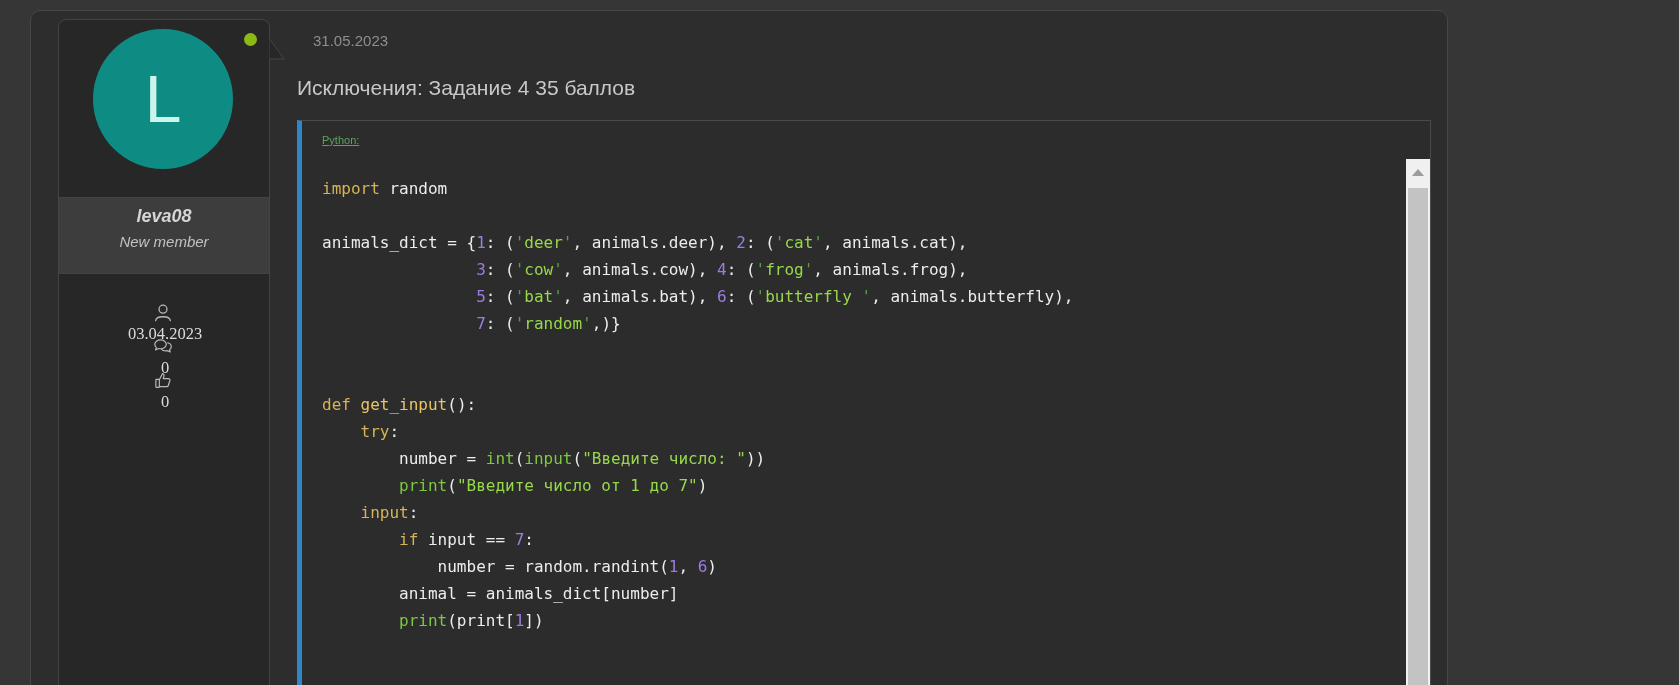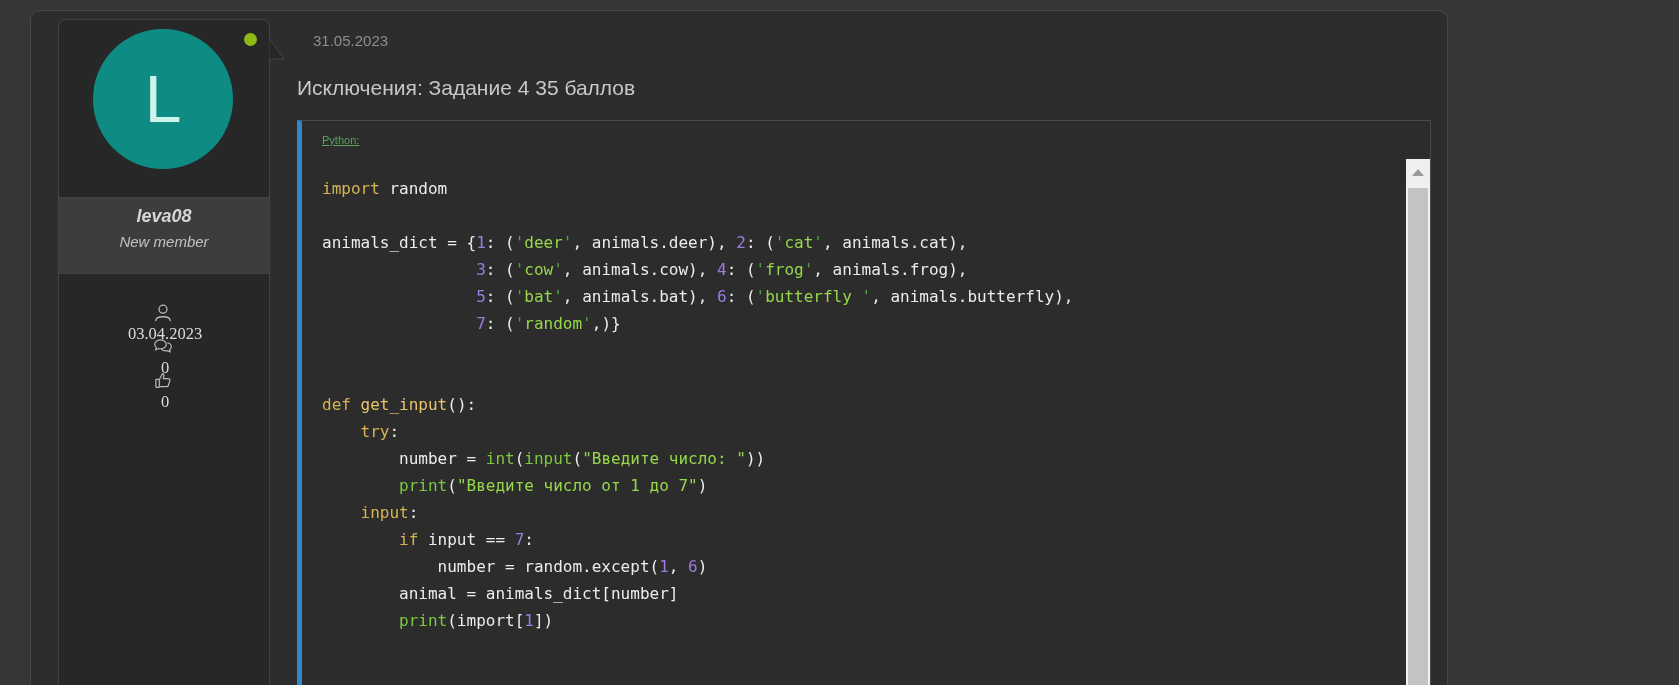--- a/index.html
+++ b/index.html
@@ -150,23 +150,23 @@
             <div class="code-line"><span class="t-p">                </span><span class="t-n">5</span><span class="t-p">: (</span><span class="t-q">'</span><span class="t-s">bat</span><span class="t-q">'</span><span class="t-p">, animals.bat), </span><span class="t-n">6</span><span class="t-p">: (</span><span class="t-q">'</span><span class="t-s">butterfly </span><span class="t-q">'</span><span class="t-p">, animals.butterfly),</span></div>
             <div class="code-line"><span class="t-p">                </span><span class="t-n">7</span><span class="t-p">: (</span><span class="t-q">'</span><span class="t-s">random</span><span class="t-q">'</span><span class="t-p">,)}</span></div>
             <div class="code-line"></div>
             <div class="code-line"></div>
             <div class="code-line"><span class="t-k">def</span><span class="t-p"> </span><span class="t-f">get_input</span><span class="t-p">():</span></div>
             <div class="code-line"><span class="t-p">    </span><span class="t-k">try</span><span class="t-p">:</span></div>
             <div class="code-line"><span class="t-p">        number = </span><span class="t-b">int</span><span class="t-p">(</span><span class="t-b">input</span><span class="t-p">(</span><span class="t-s">"Введите число: "</span><span class="t-p">))</span></div>
             <div class="code-line"><span class="t-p">        </span><span class="t-b">print</span><span class="t-p">(</span><span class="t-s">"Введите число от 1 до 7"</span><span class="t-p">)</span></div>
             <div class="code-line"><span class="t-p">    </span><span class="t-k">input</span><span class="t-p">:</span></div>
             <div class="code-line"><span class="t-p">        </span><span class="t-k">if</span><span class="t-p"> input == </span><span class="t-n">7</span><span class="t-p">:</span></div>
-            <div class="code-line"><span class="t-p">            number = random.except(</span><span class="t-n">1</span><span class="t-p">, </span><span class="t-n">6</span><span class="t-p">)</span></div>
+            <div class="code-line"><span class="t-p">            number = random.randint(</span><span class="t-n">1</span><span class="t-p">, </span><span class="t-n">6</span><span class="t-p">)</span></div>
             <div class="code-line"><span class="t-p">        animal = animals_dict[number]</span></div>
-            <div class="code-line"><span class="t-p">        </span><span class="t-b">print</span><span class="t-p">(import[</span><span class="t-n">1</span><span class="t-p">])</span></div>
+            <div class="code-line"><span class="t-p">        </span><span class="t-b">print</span><span class="t-p">(print[</span><span class="t-n">1</span><span class="t-p">])</span></div>
           </div>
         <div class="scrollbar">
           <div class="sb-btn">
             <div class="sb-arrow-up"></div>
           </div>
           <div class="sb-thumb"></div>
         </div>
       </div>
     </div>
   </div>

